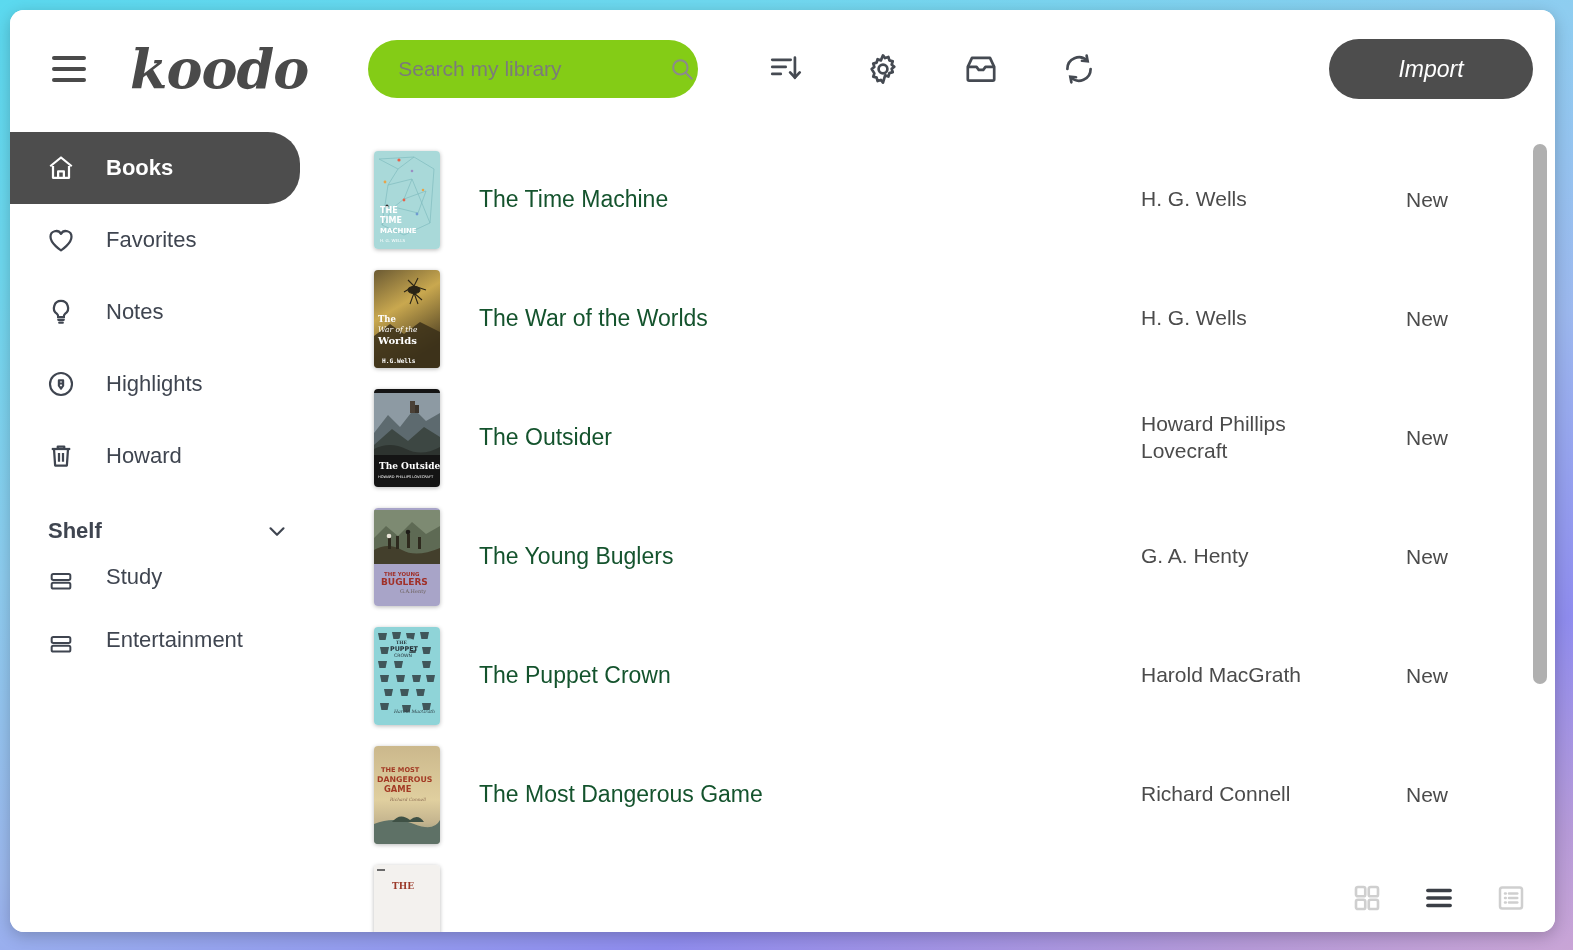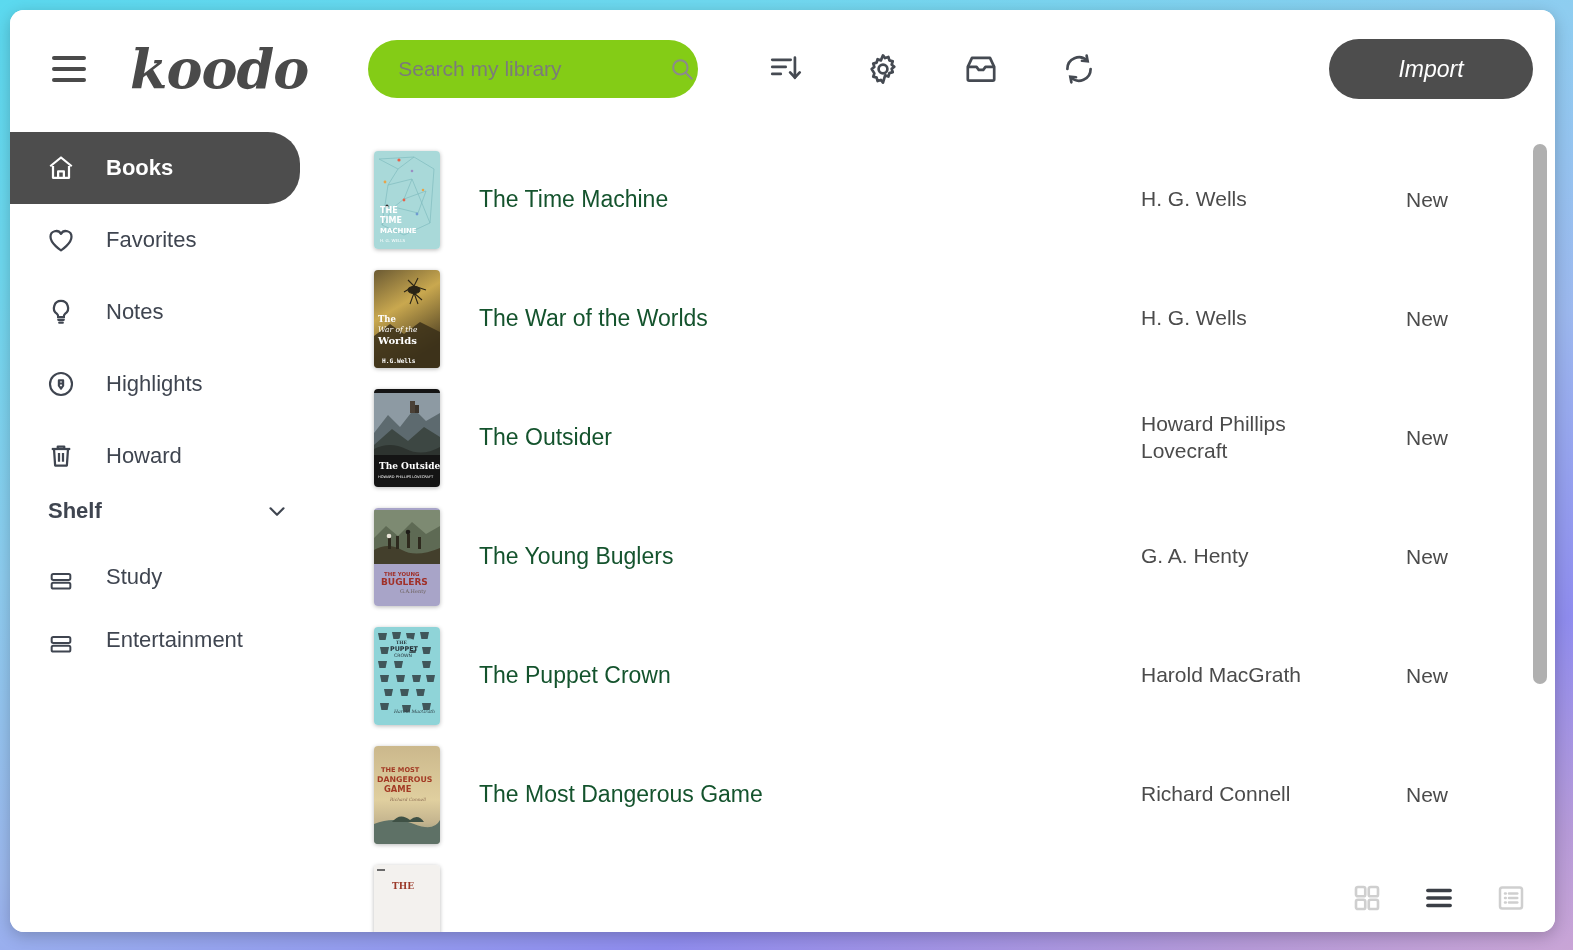--- a/index.html
+++ b/index.html
@@ -156,21 +156,21 @@
   }
   .nav-label {
     margin-left: 27px;
     font-size: 22px;
   }
   .nav-item.active .nav-label { font-weight: 700; }
 
   #shelf-header {
     height: 66px;
     display: flex;
-    align-items: flex-start;
+    align-items: center;
     padding: 0 58px 0 38px;
     margin-top: 6px;
     cursor: pointer;
   }
   #shelf-title {
     font-size: 22px;
     font-weight: 700;
     color: #3f4550;
     flex: 1 1 auto;
   }

